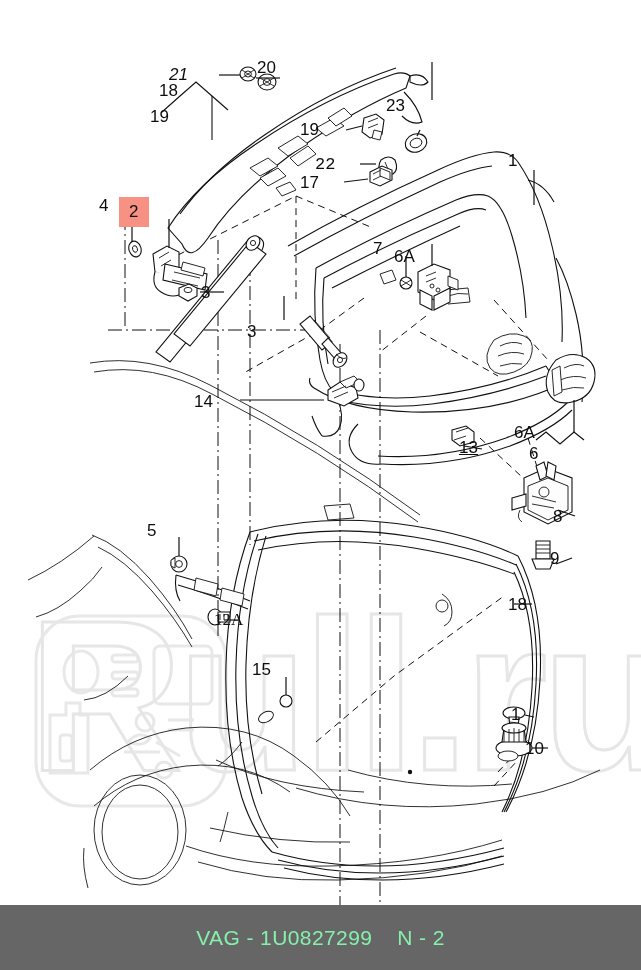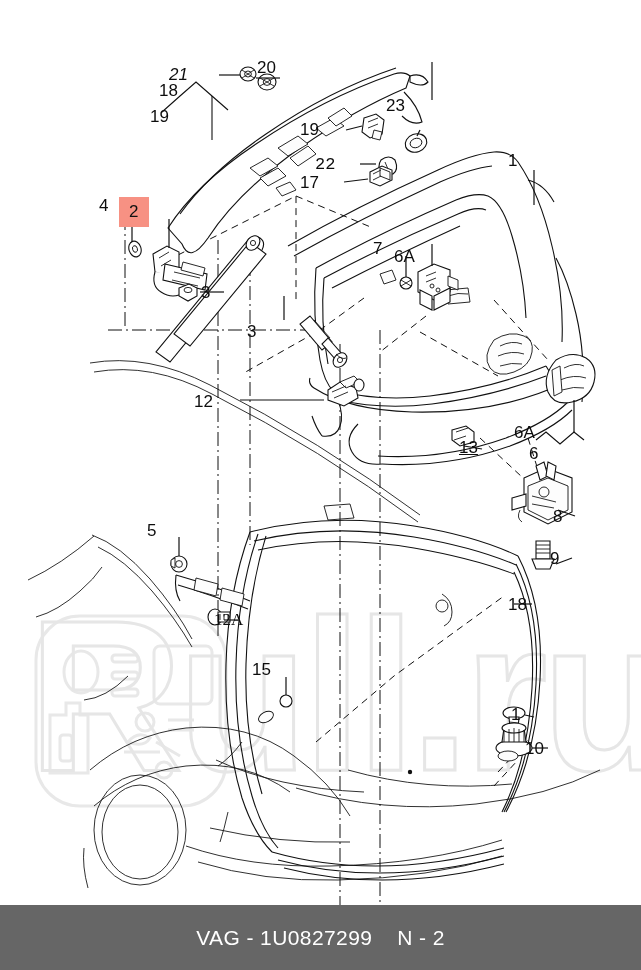--- a/index.html
+++ b/index.html
@@ -9,21 +9,21 @@
     background:#ffffff;
   }
   #stage{position:absolute;inset:0;width:641px;height:970px;}
   #diagram{position:absolute;left:0;top:0;width:641px;height:676px;padding-left:28px;}
   .footer{
     position:absolute;left:0;top:905px;width:641px;height:65px;
     background:#666666;display:flex;align-items:center;justify-content:center;
     gap:0px;
   }
   .footer-text{
-    color:#ffffff;font-size:21px;letter-spacing:0.4px;white-space:pre;
+    color:#86efac;font-size:21px;letter-spacing:0.4px;white-space:pre;
     font-family:"Liberation Sans","DejaVu Sans",sans-serif;
   }
   .hl-box{
     position:absolute;background:#f79183;
   }
   .callout{
     position:absolute;font-size:17px;color:#0d0d0d;line-height:1;
     font-family:"Liberation Sans","DejaVu Sans",sans-serif;
     white-space:nowrap;
   }
@@ -389,21 +389,21 @@
   <div class="callout" style="left:394px;top:248px;">6A</div>
   <div class="callout" style="left:514px;top:424px;">6A</div>
   <div class="callout" style="left:373px;top:240px;">7</div>
   <div class="callout" style="left:553px;top:508px;">8</div>
   <div class="callout" style="left:550px;top:550px;">9</div>
   <div class="callout" style="left:525px;top:740px;">10</div>
   <div class="callout" style="left:511px;top:706px;">1</div>
   <div class="callout" style="left:247px;top:323px;">3</div>
   <div class="callout" style="left:214px;top:611px;font-family:Liberation Serif, serif;">12A</div>
   <div class="callout" style="left:459px;top:439px;text-decoration:underline;">13</div>
-  <div class="callout" style="left:194px;top:393px;">12</div>
+  <div class="callout" style="left:194px;top:393px;">14</div>
   <div class="callout" style="left:252px;top:661px;">15</div>
   <div class="callout" style="left:508px;top:596px;">18</div>
   <div class="callout" style="left:300px;top:174px;">17</div>
   <div class="callout" style="left:159px;top:82px;">18</div>
   <div class="callout" style="left:150px;top:108px;">19</div>
   <div class="callout" style="left:300px;top:121px;">19</div>
   <div class="callout" style="left:257px;top:59px;">20</div>
   <div class="callout" style="left:169px;top:66px;font-style:italic;">21</div>
   <div class="callout" style="left:315px;top:156px;font-family:Liberation Mono, monospace;">22</div>
   <div class="callout" style="left:386px;top:97px;">23</div>

